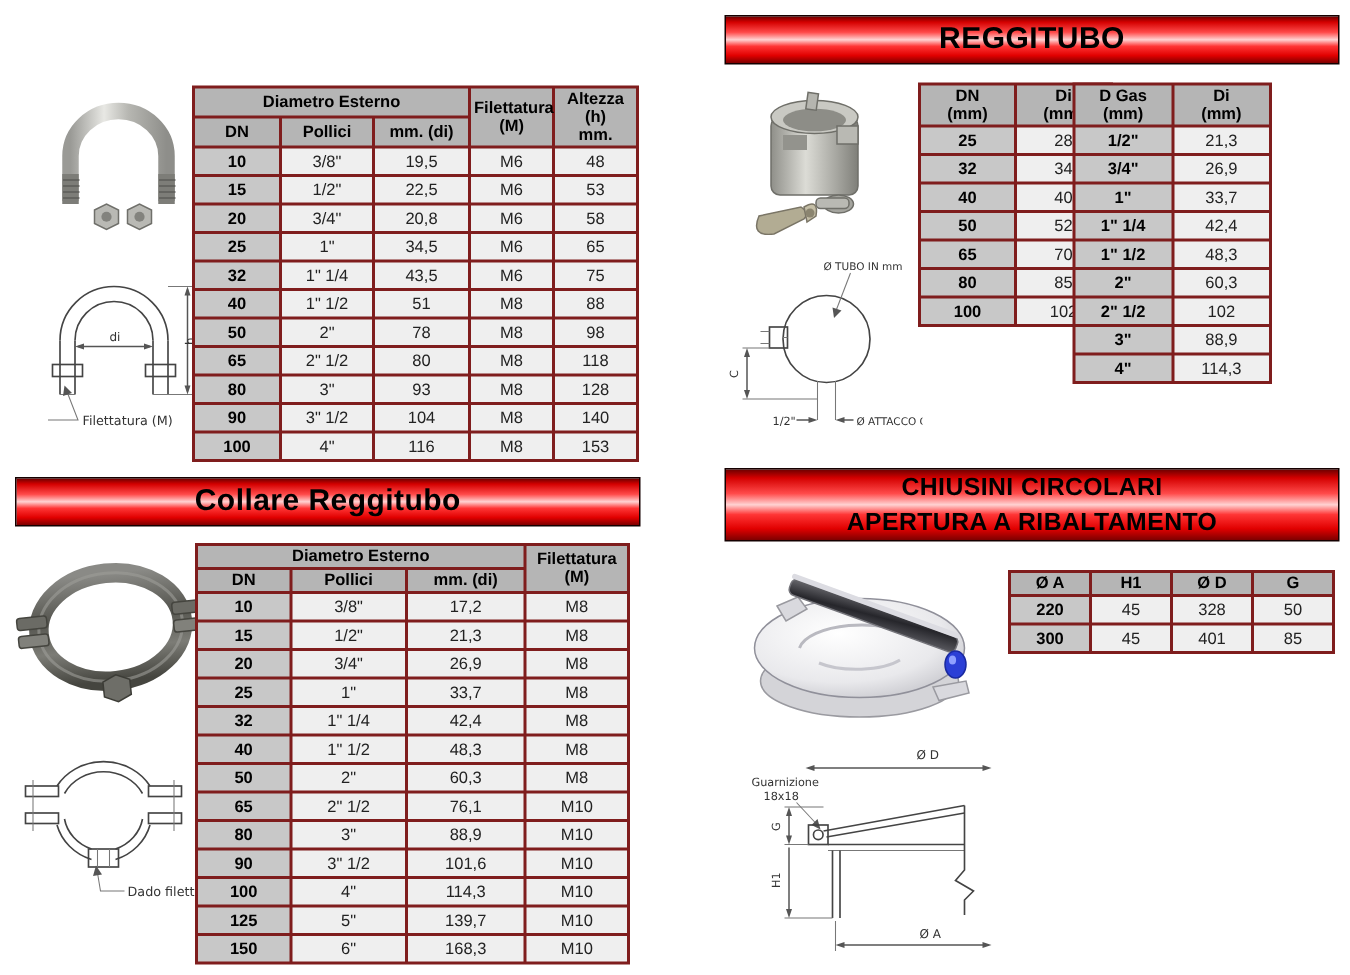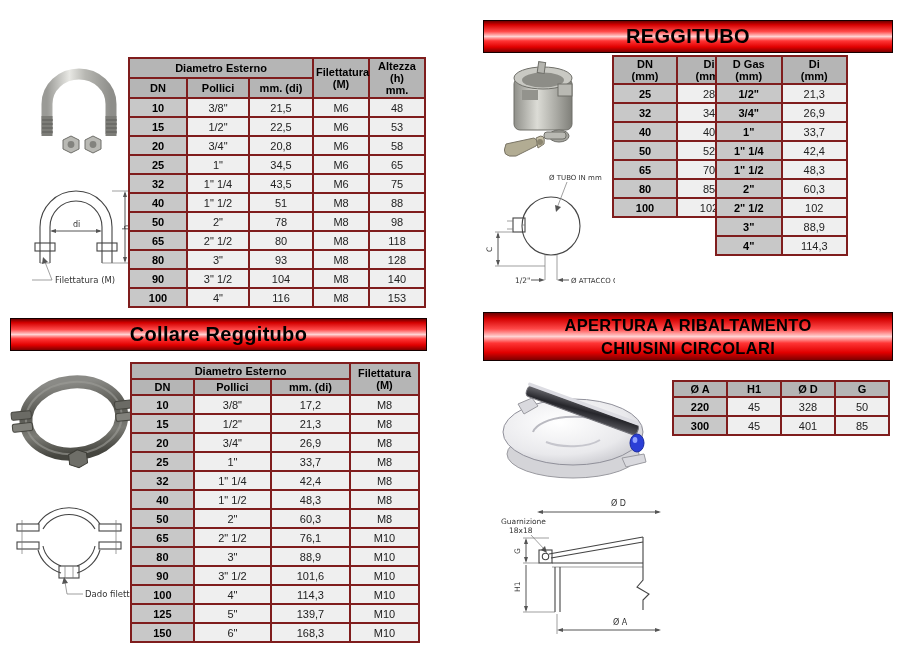--- a/index.html
+++ b/index.html
@@ -7,21 +7,21 @@
         font-family:"Liberation Sans","DejaVu Sans",sans-serif;color:#111;}
 
   
   .banner{position:absolute;border:1px solid #150000;display:flex;align-items:center;justify-content:center;
     background:linear-gradient(180deg,#6e0000 0%,#d40000 12%,#ff4a4a 34%,#ffd2d2 50%,#ff3535 64%,#e10000 84%,#7e0000 100%);
     text-align:center;}
   .banner .t{font-weight:bold;color:#000;font-size:20px;letter-spacing:.3px;}
   .banner.small .t{font-size:16.5px;line-height:1.35;}
 
   .banner-tl{left:29px;top:10px;width:396px;height:31px;}
-  .banner-tr{left:483px;top:20px;width:408px;height:31px;align-items:center;}
+  .banner-tr{left:483px;top:10px;width:408px;height:31px;align-items:center;}
   .banner-bl{left:10px;top:318px;width:415px;height:31px;}
   .banner-br{left:483px;top:312px;width:408px;height:47px;}
 
   
   table.data-table{position:absolute;border-collapse:separate;border-spacing:2px;background:#7f1d1d;table-layout:fixed;}
   table.data-table th,table.data-table td{font-size:11px;text-align:center;vertical-align:middle;padding:1px 2px;}
   table.data-table th{background:#b5b5b5;font-weight:bold;color:#000;}
   table.data-table td{background:#efefef;color:#222;height:15px;}
   table.data-table td:first-child{background:#c8c8c8;font-weight:bold;color:#000;}
   table.data-table th .l2{font-weight:bold;}
@@ -148,21 +148,21 @@
       <tr>
         <th>DN</th>
         <th>Pollici</th>
         <th>mm. (di)</th>
       </tr>
     </thead>
     <tbody>
         <tr>
           <td>10</td>
           <td>3/8"</td>
-          <td>21,5</td>
+          <td>19,5</td>
           <td>M6</td>
           <td>48</td>
         </tr>
         <tr>
           <td>15</td>
           <td>1/2"</td>
           <td>22,5</td>
           <td>M6</td>
           <td>53</td>
         </tr>
@@ -542,22 +542,22 @@
           <td>150</td>
           <td>6"</td>
           <td>168,3</td>
           <td>M10</td>
         </tr>
       </tbody>
   </table>
 
   <div class="banner banner-br small">
     <span class="t">
+      <div>CHIUSINI CIRCOLARI</div>
       <div>APERTURA A RIBALTAMENTO</div>
-      <div>CHIUSINI CIRCOLARI</div>
     </span>
   </div>
 
   <div class="art" style="left:488px;top:370px;">
     <svg width="170" height="115" viewBox="0 0 170 115">
       <defs>
         <radialGradient id="lid" cx=".4" cy=".35" r=".9">
           <stop offset="0" stop-color="#ffffff"></stop>
             <stop offset=".55" stop-color="#e9e9ec"></stop>
           <stop offset=".85" stop-color="#c2c2c8"></stop>

